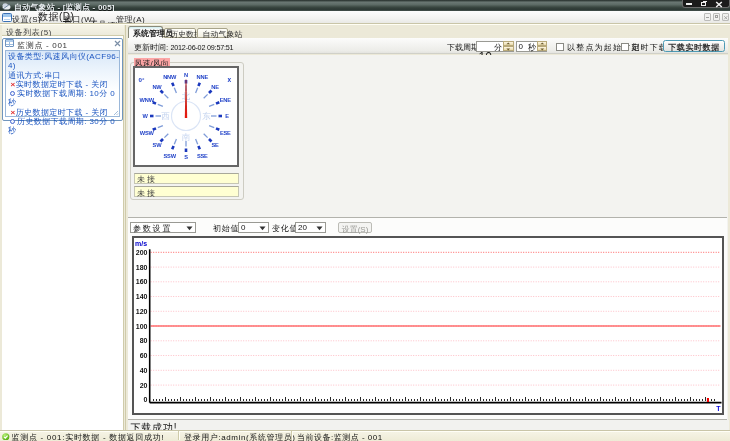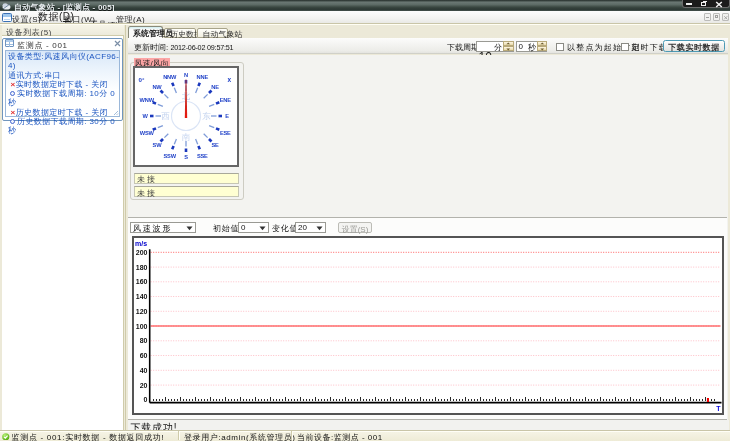--- a/index.html
+++ b/index.html
@@ -191,21 +191,21 @@
   </div>
 
 <div class="abs" style="left:133.5px;top:172.5px;width:105px;height:11px;background:#ffffd2;border:1px solid #c6c6b4;border-top-color:#a8a89a"></div>
 <div class="abs" style="left:137px;top:174px;font-size:8px;color:#404040;letter-spacing:2px">未接</div>
 <div class="abs" style="left:133.5px;top:186px;width:105px;height:11px;background:#ffffd2;border:1px solid #c6c6b4;border-top-color:#a8a89a"></div>
 <div class="abs" style="left:137px;top:187.5px;font-size:8px;color:#404040;letter-spacing:2px">未接</div>
 
 <div class="abs" style="left:128px;top:216.5px;width:599px;height:203px;background:#fcfcfb;border-top:1px solid #b2b2ac;border-bottom:1px solid #b2b2ac"></div>
 
 <div class="abs" style="left:130px;top:221.5px;width:66px;height:11.5px;background:#fff;border:1px solid #9a9a94"></div>
-<div class="abs" style="left:133px;top:223px;font-size:8px;color:#141414;letter-spacing:1.8px">风速波形</div>
+<div class="abs" style="left:133px;top:223px;font-size:8px;color:#141414;letter-spacing:1.8px">参数设置</div>
 <svg class="abs" style="left:186px;top:225.5px" width="7" height="5">
     <path d="M0.5 0.5 L6.5 0.5 L3.5 4.3 Z" fill="#333"></path>
   </svg>
 <div class="abs" style="left:213px;top:223px;font-size:8px;color:#141414;letter-spacing:0.8px">初始值:</div>
 <div class="abs" style="left:238px;top:221.5px;width:31px;height:11.5px;background:#fff;border:1px solid #9a9a94"></div>
 <div class="abs" style="left:241px;top:223px;font-size:8px;color:#141414">0</div>
 <svg class="abs" style="left:259px;top:225.5px" width="7" height="5">
     <path d="M0.5 0.5 L6.5 0.5 L3.5 4.3 Z" fill="#333"></path>
   </svg>
 <div class="abs" style="left:272px;top:223px;font-size:8px;color:#141414;letter-spacing:0.8px">变化值:</div>

